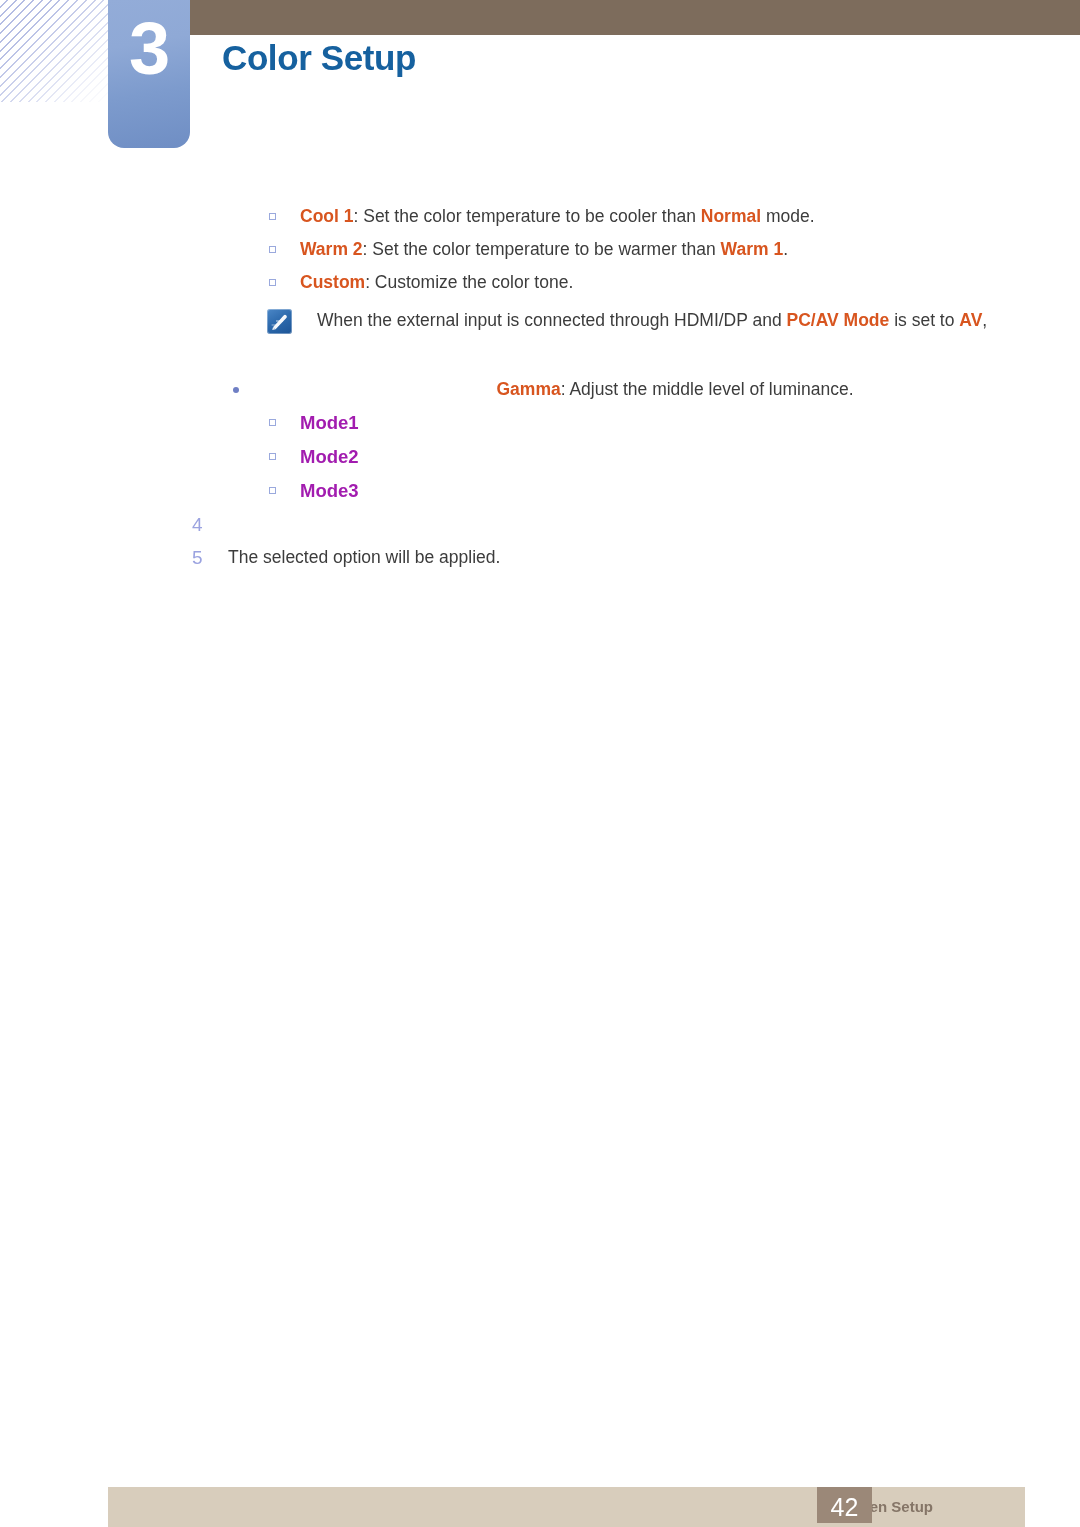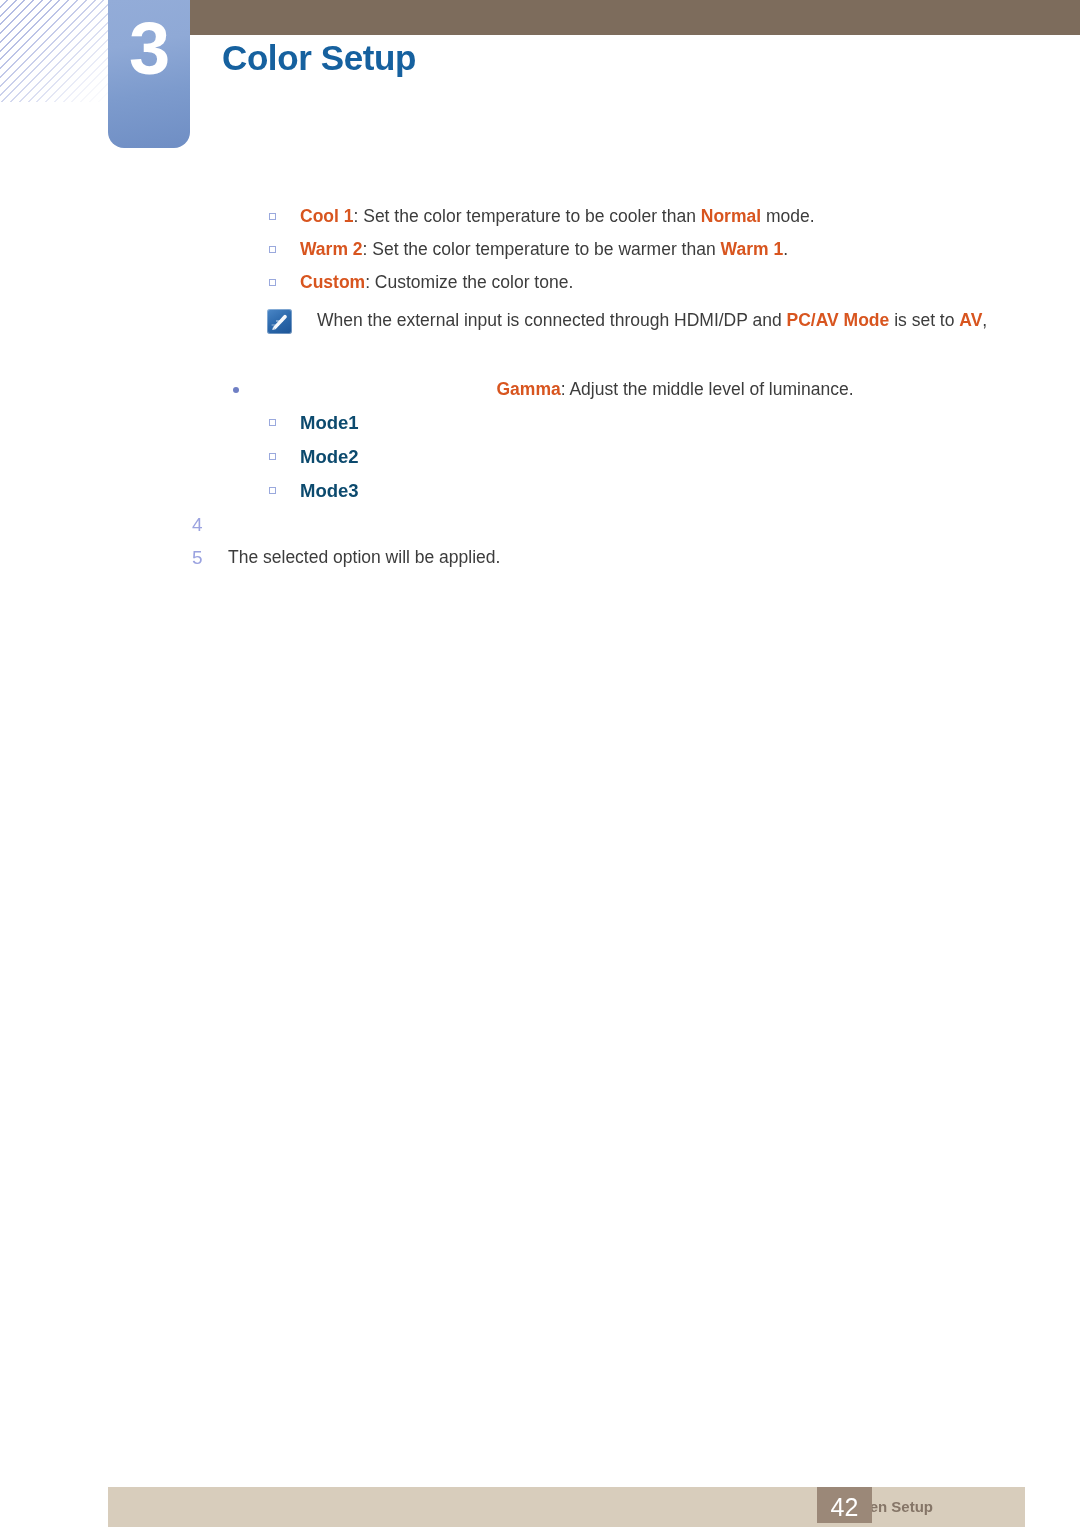--- a/index.html
+++ b/index.html
@@ -195,21 +195,21 @@
     line-height: 33px;
     color: #9ba3e0;
   }
 
   
   .kw {
     color: #d8551f;
     font-weight: 700;
   }
   .mode-label {
-    color: #0c4a6e;
+    color: #a21caf;
     font-weight: 700;
     font-size: 18.5px;
   }
 
   
   .footer-bar {
     position: absolute;
     left: 108px;
     top: 1487px;
     width: 917px;

